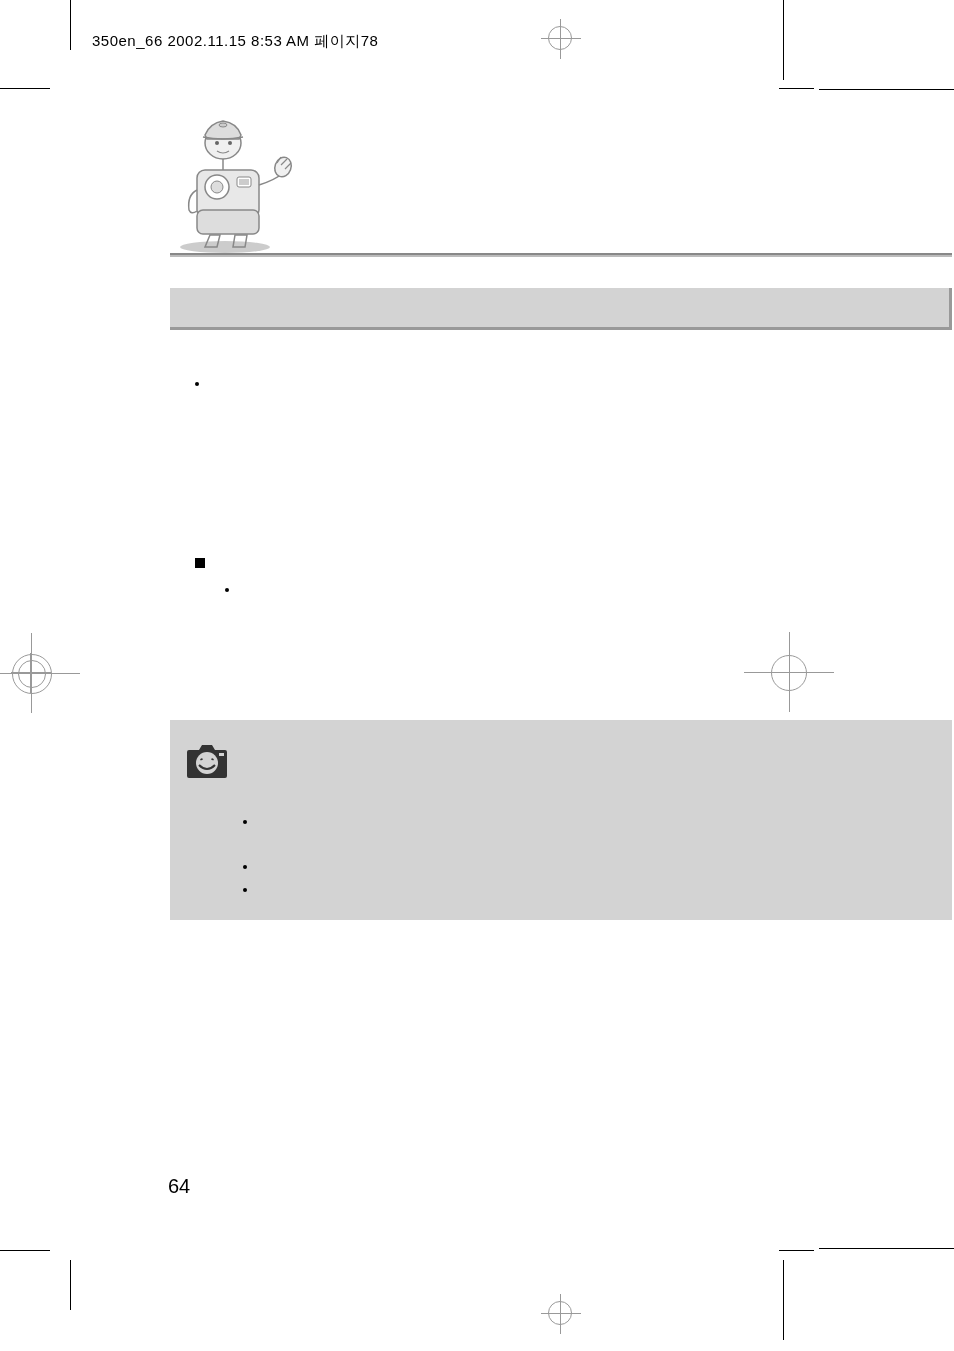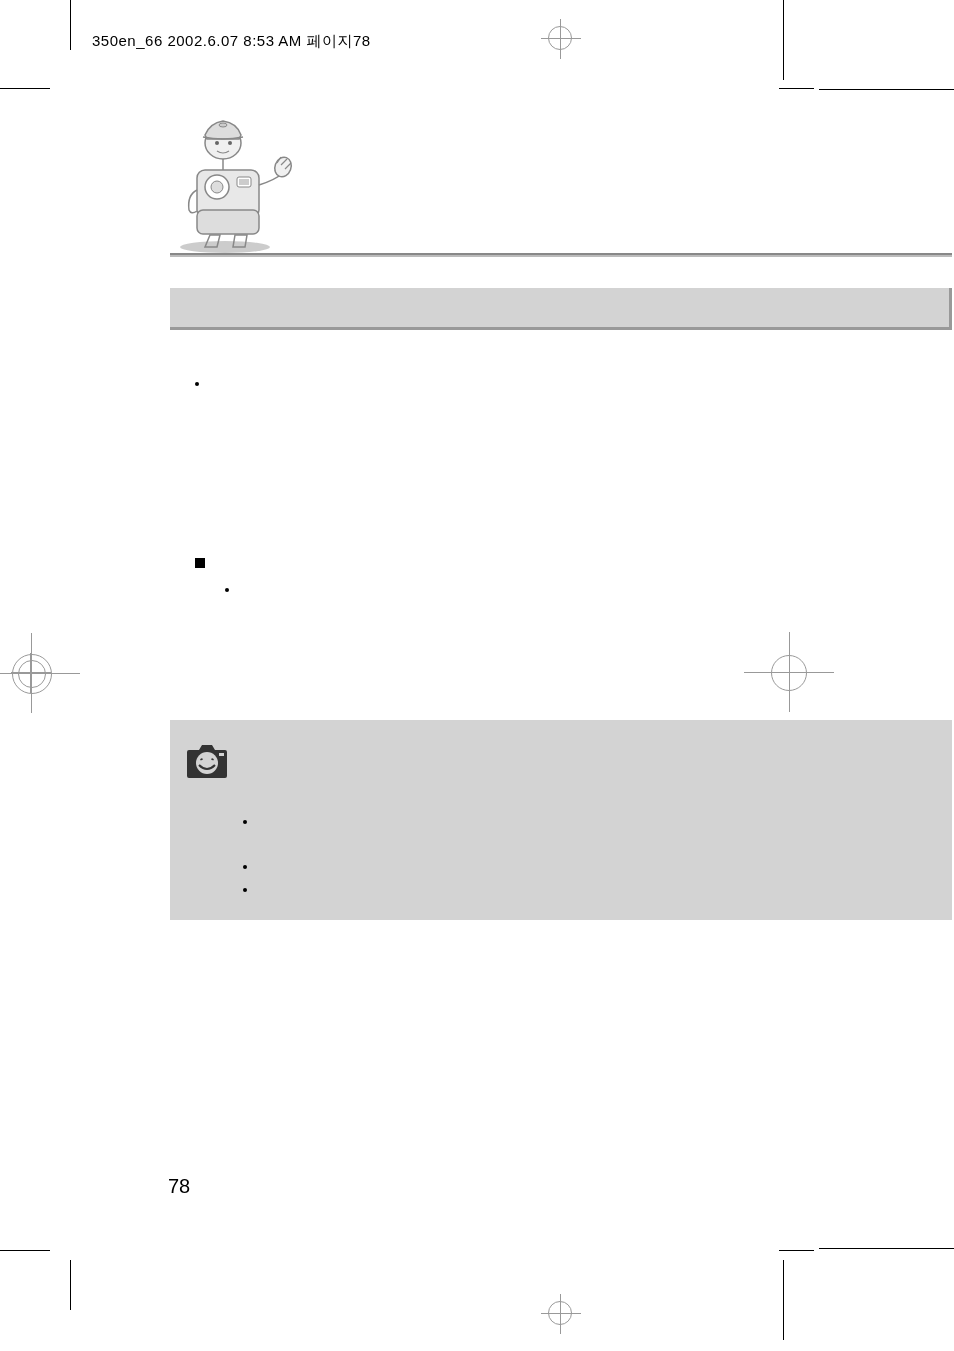--- a/index.html
+++ b/index.html
@@ -185,21 +185,21 @@
 
 <div class="reg-left-outer"></div>
 <div class="reg-mark reg-left" style="width:28px;height:28px;top:660px;left:18px;"></div>
 <div class="reg-left-line-h"></div>
 <div class="reg-left-line-v"></div>
 
 <div class="reg-right-outer"></div>
 <div class="reg-right-line-h"></div>
 <div class="reg-right-line-v"></div>
 
-<div class="header-text">350en_66  2002.6.07 8:53 AM  페이지78</div>
+<div class="header-text">350en_66  2002.11.15 8:53 AM  페이지78</div>
 
 <div class="mascot">
   <svg width="130" height="140" viewBox="0 0 130 140">
     <ellipse cx="50" cy="132" rx="45" ry="6" fill="#ccc"></ellipse>
     <path d="M 35 120 L 30 132 L 42 132 L 45 120 Z" fill="none" stroke="#888" stroke-width="1.5"></path>
     <path d="M 60 120 L 58 132 L 70 132 L 72 120 Z" fill="none" stroke="#888" stroke-width="1.5"></path>
     <rect x="22" y="55" width="62" height="48" rx="8" fill="#e8e8e8" stroke="#888" stroke-width="1.5"></rect>
     <rect x="22" y="95" width="62" height="24" rx="6" fill="#ddd" stroke="#888" stroke-width="1.5"></rect>
     <circle cx="42" cy="72" r="12" fill="#fff" stroke="#888" stroke-width="1.5"></circle>
     <circle cx="42" cy="72" r="6" fill="#ddd" stroke="#888"></circle>
@@ -237,13 +237,13 @@
     <path d="M 31 20 Q 30 17 28 19 Q 29 21 31 20" fill="#333"></path>
     <path d="M 16 25 Q 24 33 32 25" fill="none" stroke="#333" stroke-width="2"></path>
     <rect x="36" y="13" width="5" height="3" fill="#d3d3d3"></rect>
   </svg>
 </div>
 
 <div class="bullet-dot nb1" style="position:absolute;background:#000;"></div>
 <div class="bullet-dot nb2" style="position:absolute;background:#000;"></div>
 <div class="bullet-dot nb3" style="position:absolute;background:#000;"></div>
 
-<div class="page-number">78</div>
+<div class="page-number">64</div>
 
 </body></html>

